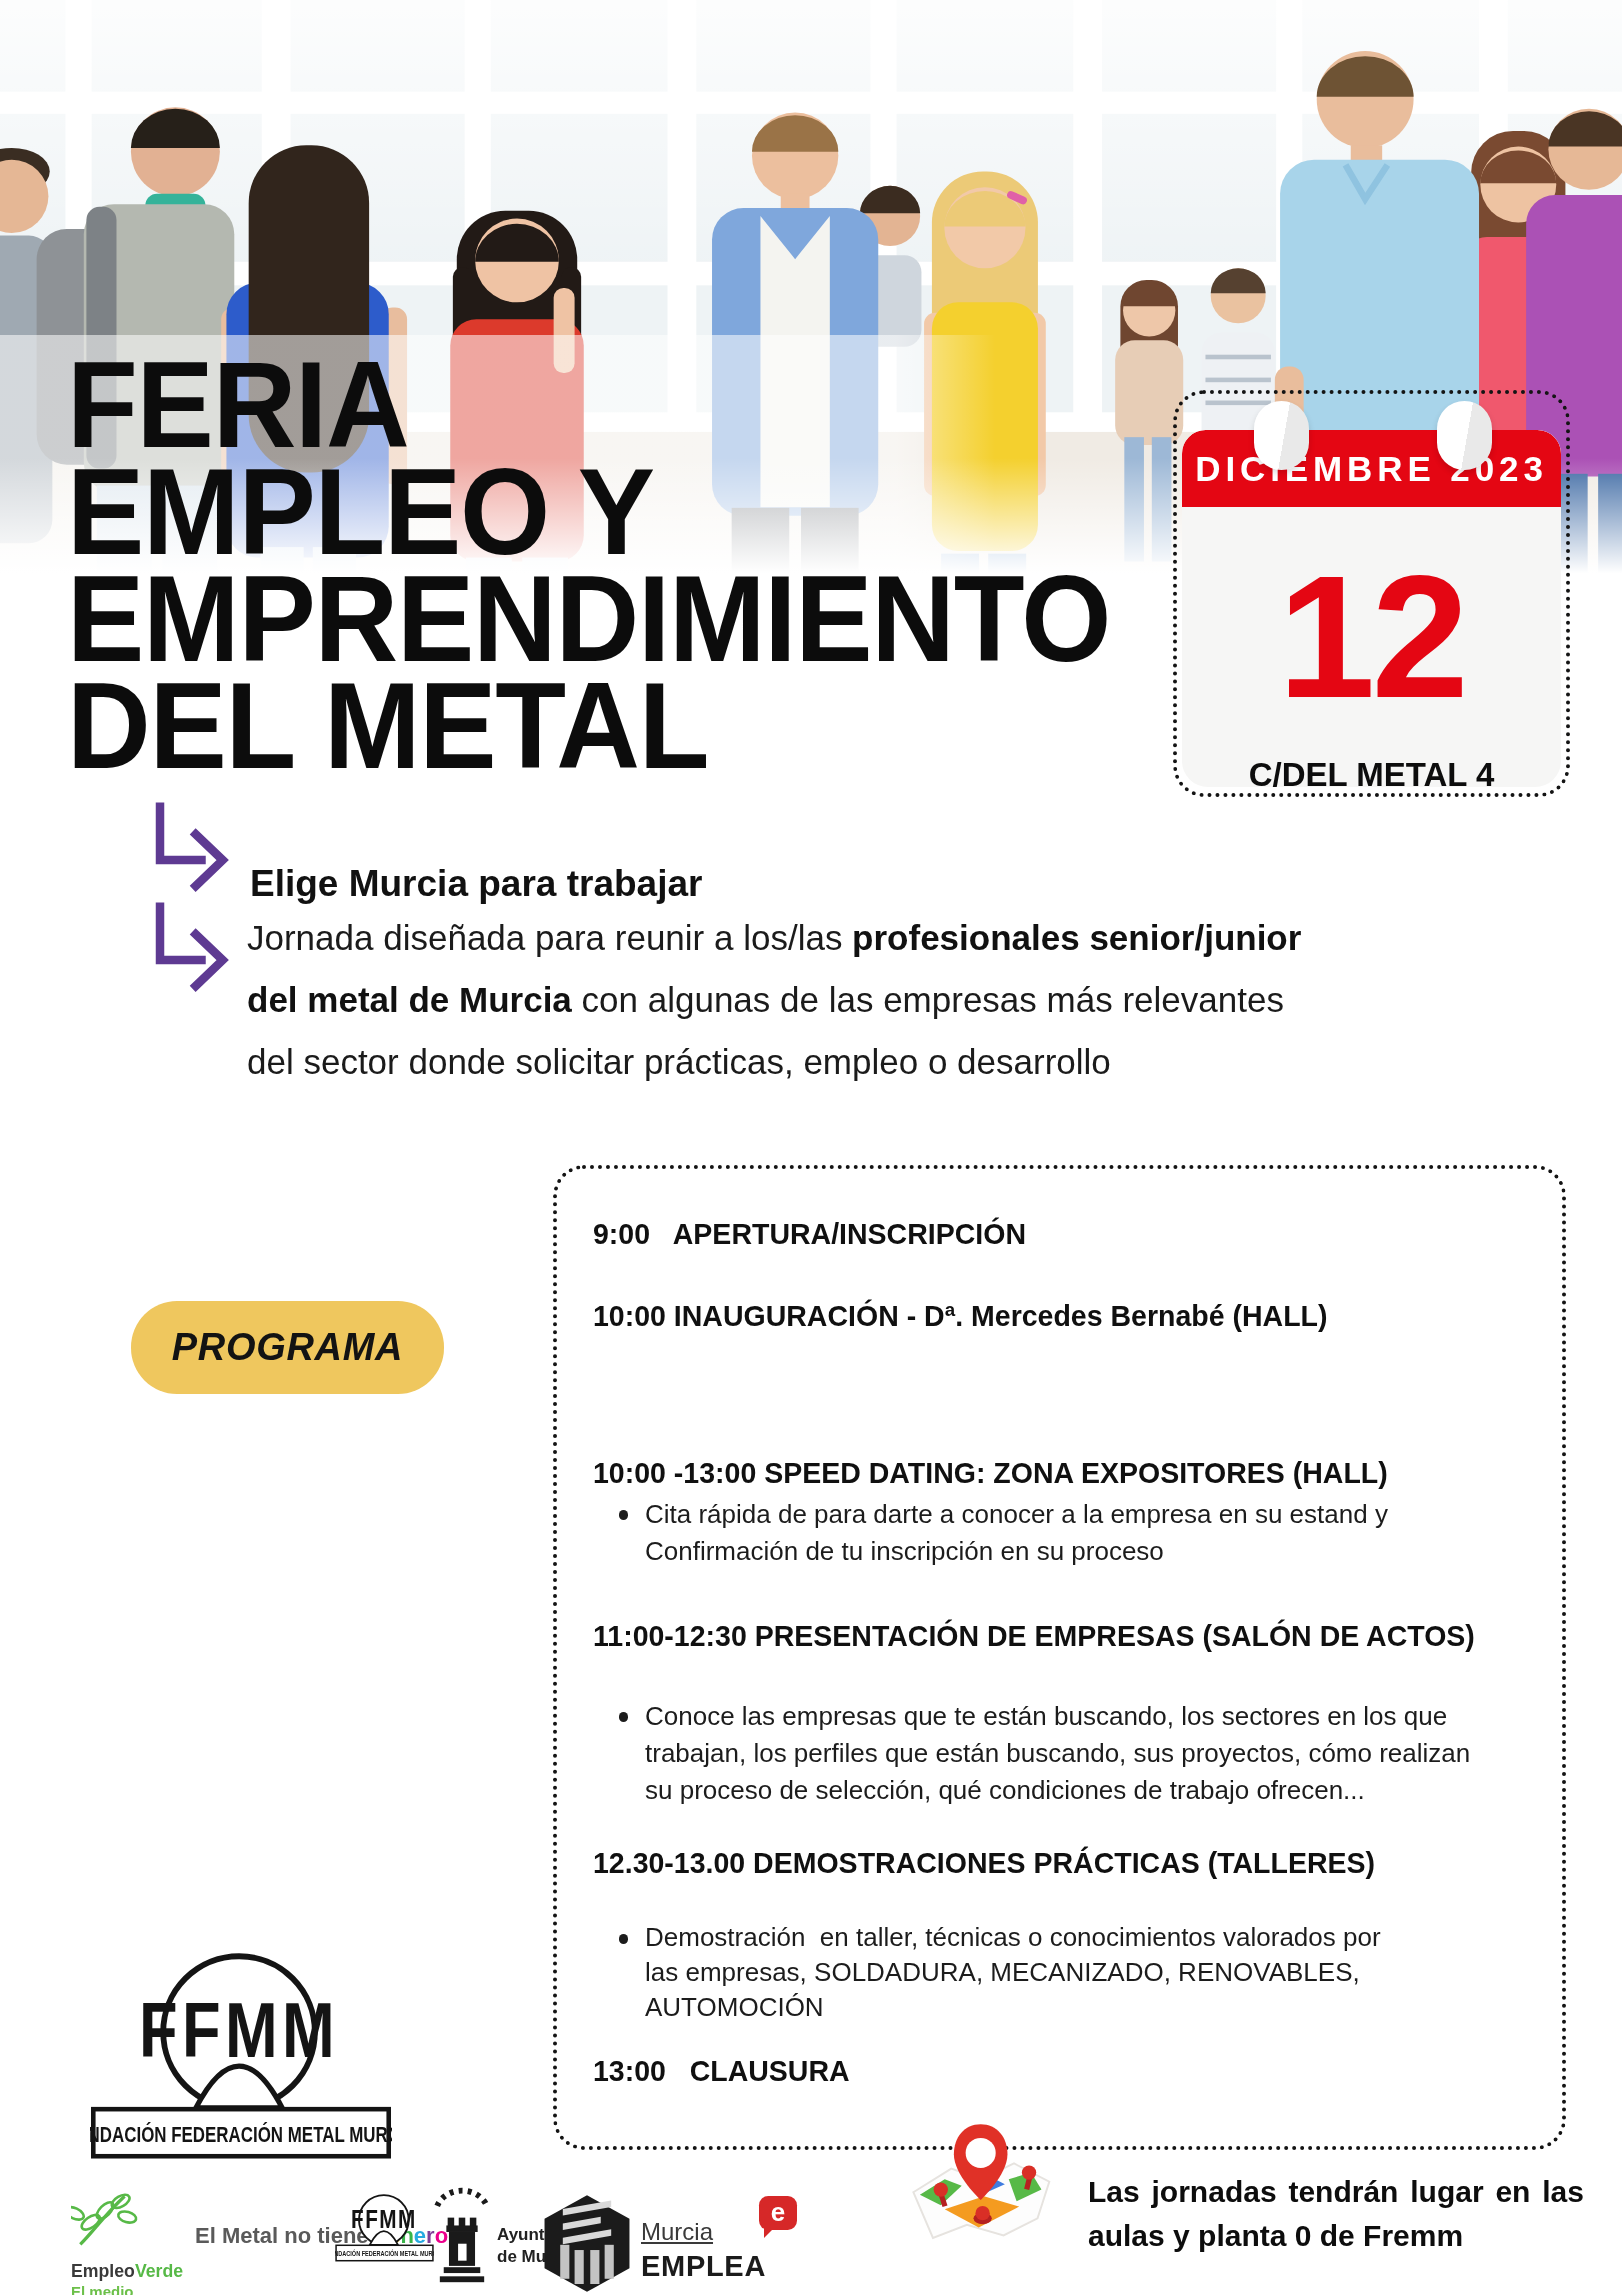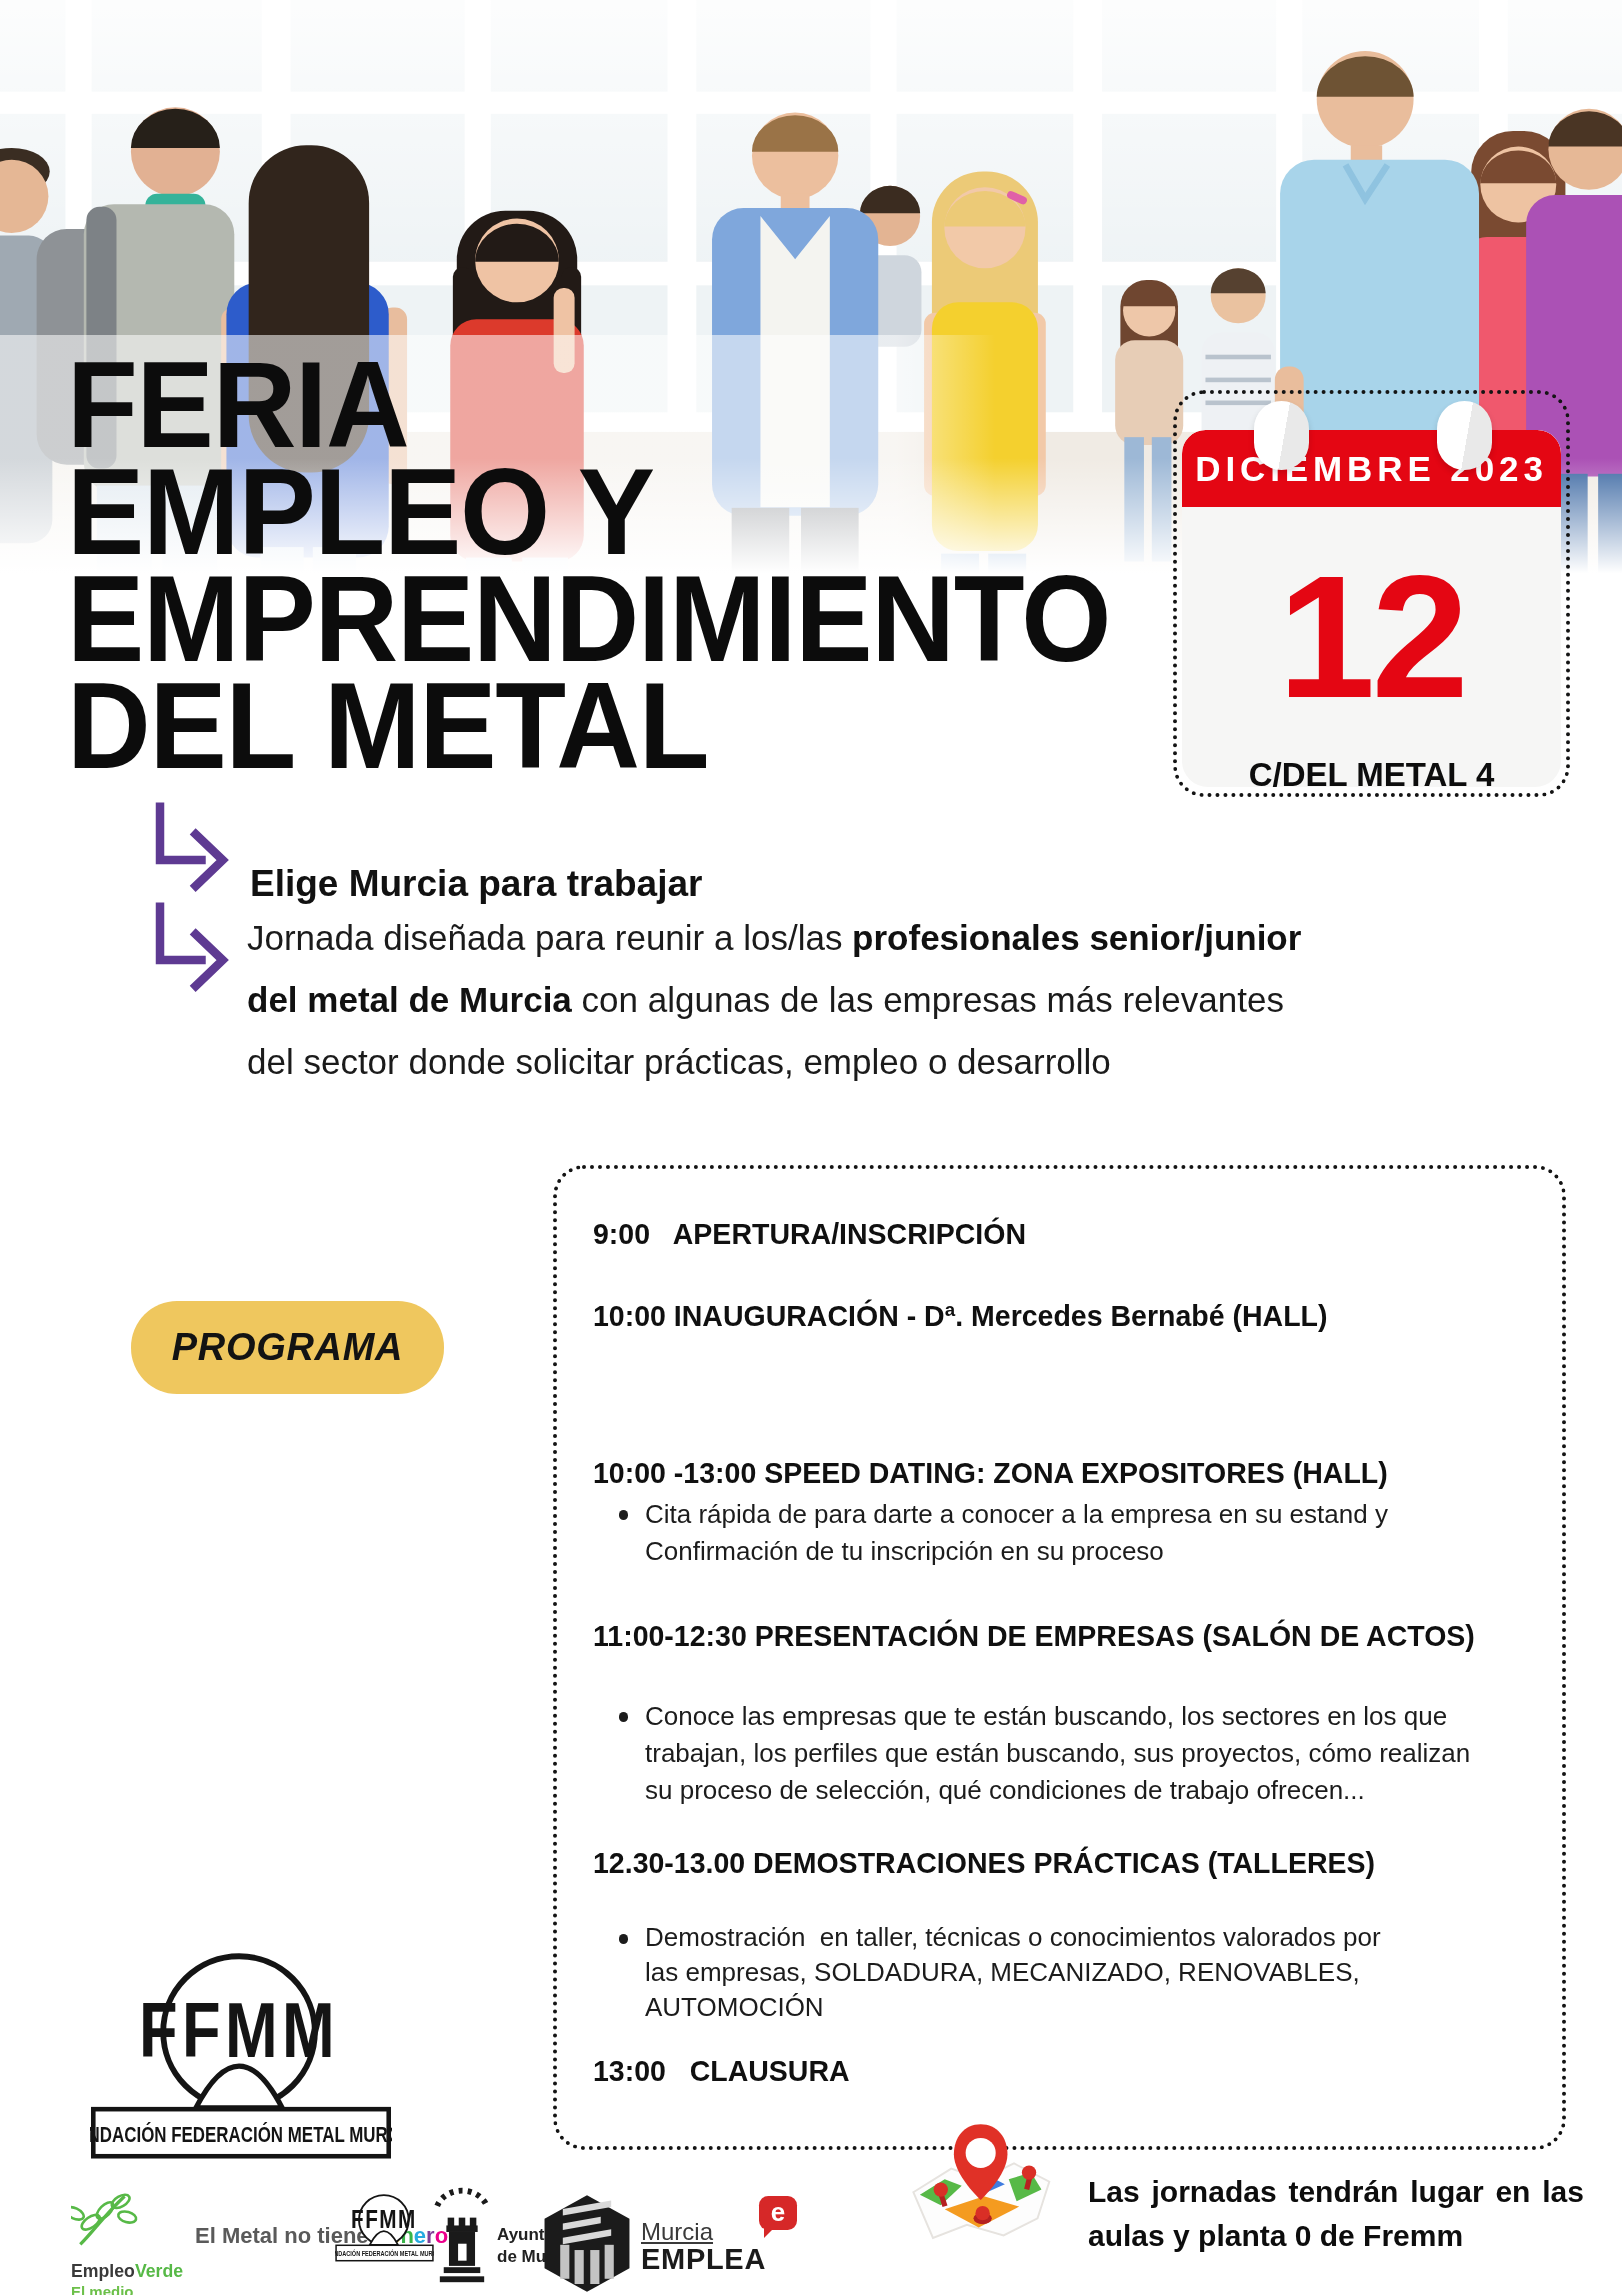--- a/index.html
+++ b/index.html
@@ -59,21 +59,21 @@
   .ev-brand .verde{color:#57b947;}
   .ev-tag{font-size:15px;font-weight:700;color:#6cc04a;line-height:19.6px;}
   .genero{position:absolute;left:195px;top:44px;font-size:22px;font-weight:800;color:#5a5a5a;white-space:pre;}
   .ffmm-small{position:absolute;left:335px;top:14.4px;width:99px;height:72px;}
   .ayto{position:absolute;left:432px;top:6.5px;}
   .ayto svg{position:absolute;left:0;top:0;}
   .ayto-text{position:absolute;left:65px;top:38px;font-size:17px;font-weight:700;color:#222;line-height:22px;white-space:nowrap;}
   .memplea{position:absolute;left:538px;top:11.8px;}
   .memplea svg{position:absolute;left:0;top:0;}
   .me-word1{position:absolute;left:103px;top:27.5px;font-size:24px;color:#3a3a3a;text-decoration:underline;}
-  .me-word2{position:absolute;left:103px;top:52px;font-size:29px;font-weight:900;color:#1b1b1b;letter-spacing:0.7px;}
+  .me-word2{position:absolute;left:103px;top:59px;font-size:29px;font-weight:900;color:#1b1b1b;letter-spacing:0.7px;}
   .me-bubble{position:absolute;left:221px;top:5.2px;width:38px;height:34px;background:#d62828;border-radius:9.2px;
     color:#fff;font-size:26px;font-weight:800;text-align:center;line-height:33px;}
   .me-bubble::after{content:"";position:absolute;left:5.2px;bottom:-7.9px;border:5.2px solid transparent;border-top-color:#d62828;border-left-color:#d62828;}
   
   .map-icon{position:absolute;left:904px;top:2119px;width:154px;height:134px;}
   .note{position:absolute;left:1088px;top:2170px;width:496px;font-size:30px;font-weight:800;color:#0d0d0d;line-height:44px;}
   .note .just{text-align:justify;text-align-last:justify;}
 </style>
 </head>
 <body>

